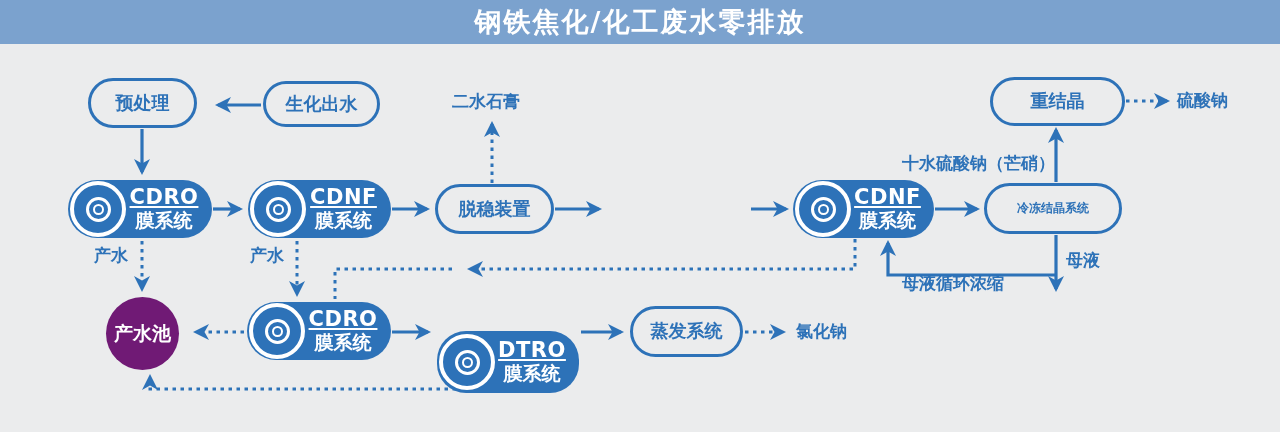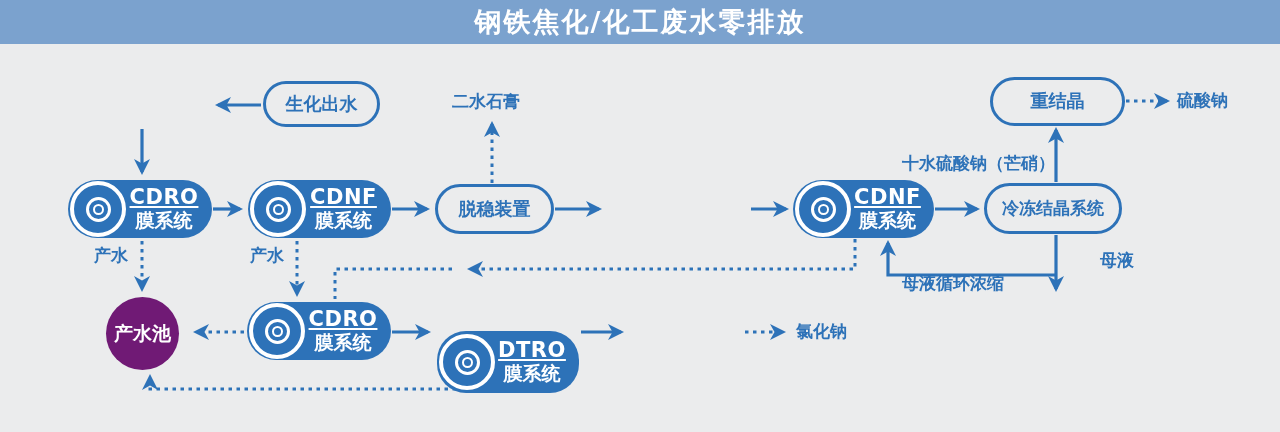--- a/index.html
+++ b/index.html
@@ -40,21 +40,21 @@
   }
   .disc-ring{
     width:19px;height:19px;border:3px solid #ffffff;border-radius:50%;
     display:flex;align-items:center;justify-content:center;
   }
   .disc-core{width:7px;height:7px;border:2px solid #ffffff;border-radius:50%;}
   .circle-f{
     background:#701a75;border-radius:50%;color:#ffffff;font-weight:bold;font-size:19px;
   }
   .two-line{font-size:16.5px;}
-  .six-char{font-size:17px;}
+  .six-char{font-size:12px;}
   .lbl{
     position:absolute;color:#2d72b8;font-weight:bold;font-size:17px;white-space:nowrap;
   }
 </style>
 </head>
 <body>
 
 <div class="banner">
   <h1>钢铁焦化/化工废水零排放</h1>
 </div>
@@ -83,20 +83,23 @@
     <path class="d" d="M297,197 L297,250" marker-end="url(#ah)"></path>
     <path class="d" d="M855,195 L855,225 L470,225" marker-end="url(#ah)"></path>
     <path class="d" d="M452,225 L335,225 L335,255"></path>
     <path class="d" d="M244,288 L196,288" marker-end="url(#ah)"></path>
     <path class="s" d="M392,288 L428,288" marker-end="url(#ah)"></path>
     <path class="s" d="M581,288 L621,288" marker-end="url(#ah)"></path>
     <path class="d" d="M745,288 L783,288" marker-end="url(#ah)"></path>
     <path class="d" d="M508,317 L508,345 L150,345 L150,333" marker-end="url(#ah)"></path>
   </svg>
 
+  <div class="node pill-o" style="left:88px;top:34px;width:109px;height:50px;">
+    <span>预处理</span>
+  </div>
   <div class="node pill-o" style="left:263px;top:37px;width:117px;height:46px;">
     <span>生化出水</span>
   </div>
   <div class="node pill-o" style="left:990px;top:33px;width:135px;height:49px;">
     <span>重结晶</span>
   </div>
 
   <div class="node pill-f" style="left:68px;top:136px;width:144px;height:58px;">
     <span class="disc">
         <span class="disc-ring">
@@ -155,23 +158,26 @@
     <span class="disc">
         <span class="disc-ring">
           <span class="disc-core"></span>
         </span>
       </span>
     <span class="txt">
       <span class="ln1">DTRO</span>
       <span class="ln2">膜系统</span>
     </span>
   </div>
+  <div class="node pill-o" style="left:630px;top:262px;width:113px;height:51px;">
+    <span>蒸发系统</span>
+  </div>
 
   <div class="lbl" style="left:94px;top:200px;">产水</div>
   <div class="lbl" style="left:250px;top:200px;">产水</div>
   <div class="lbl" style="left:452px;top:46px;">二水石膏</div>
   <div class="lbl" style="left:1177px;top:45px;">硫酸钠</div>
   <div class="lbl" style="left:902px;top:108px;">十水硫酸钠（芒硝）</div>
-  <div class="lbl" style="left:1066px;top:205px;margin-left:34px;">母液</div>
+  <div class="lbl" style="left:1066px;top:205px;">母液</div>
   <div class="lbl" style="left:902px;top:228px;">母液循环浓缩</div>
   <div class="lbl" style="left:796px;top:276px;">氯化钠</div>
 
 </div>
 
 </body></html>

